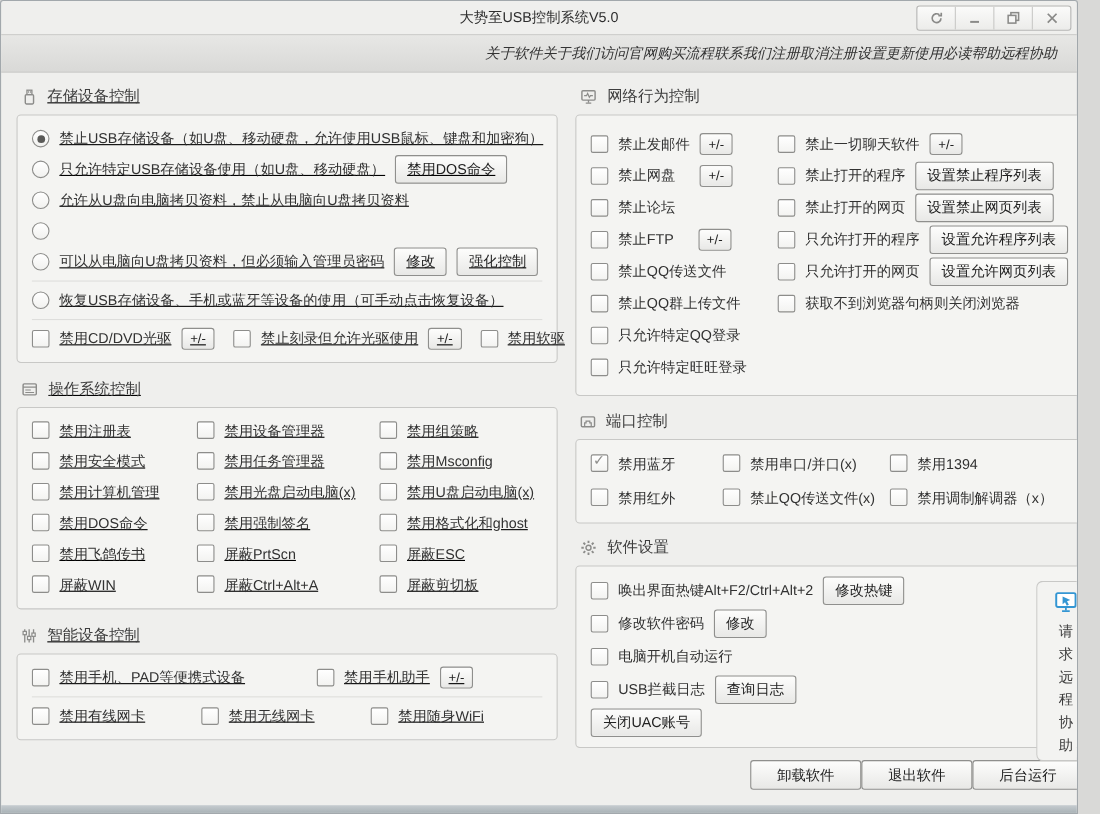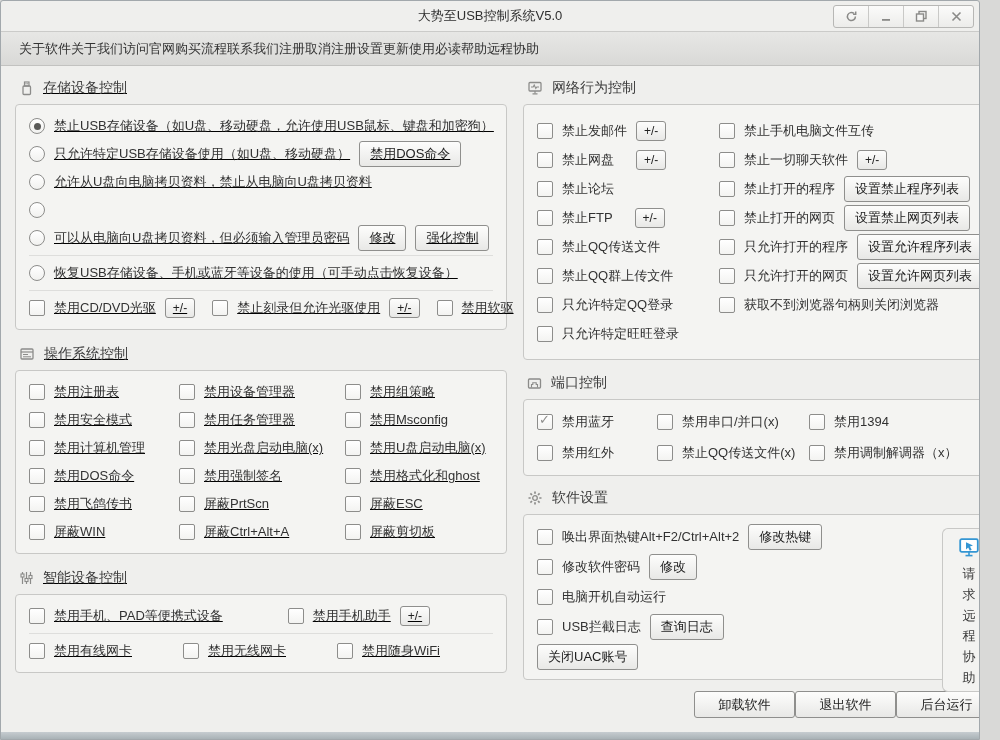--- a/index.html
+++ b/index.html
@@ -8,21 +8,21 @@
   
   .titlebar{flex:none;height:30px;background:linear-gradient(#f8f8f7,#ecechb,#ecece9);
     border-bottom:1px solid #cbcbc9;display:flex;align-items:center;justify-content:center;position:relative;}
   .title{font-size:13px;color:#2f2f2f;}
   .win-controls{position:absolute;right:5px;top:4px;display:flex;border:1px solid #b7b7b5;border-radius:3px;
     background:linear-gradient(#fbfbfa,#ececea);overflow:hidden;}
   .win-btn{width:34px;height:21px;display:flex;align-items:center;justify-content:center;border-left:1px solid #c9c9c7;cursor:default;}
   .win-btn:first-child{border-left:none;}
   
   .menubar{flex:none;height:33px;background:linear-gradient(#e7e7e5,#d9d9d7);border-bottom:1px solid #c2c2c0;
-    display:flex;align-items:center;justify-content:flex-start;padding:0 18px;}
+    display:flex;align-items:center;justify-content:flex-end;padding:0 18px;font-style:italic;}
   .menu-item{font-size:13px;color:#333;white-space:nowrap;cursor:default;}
   
   .content{flex:1;display:flex;gap:16px;padding:4px 14px 0 14px;}
   .col-left{width:492px;flex:none;text-decoration:underline;}
   .col-right{flex:1;margin-right:28px;}
   .section-h{display:flex;align-items:center;gap:9px;margin:9px 0 7px 4px;font-size:14px;color:#3d3d3d;}
   .panel{background:#f4f4f2;border:1px solid #c8c8c6;border-radius:4px;padding:7px 13px;}
   .row{display:flex;align-items:center;gap:9px;min-height:28px;font-size:13px;color:#323232;}
   .divider{height:1px;background:#dededc;margin:3px 0;}
   .lbl{white-space:nowrap;}
@@ -33,23 +33,23 @@
   .cb{flex:none;width:14px;height:14px;border:1px solid #8d8d8b;border-radius:2px;
     background:linear-gradient(#ffffff,#f3f3f1);position:relative;cursor:default;}
   .cb.checked::after{content:"✓";position:absolute;left:1px;top:-3px;font-size:13px;color:#8e8e8c;}
   .btn{display:inline-flex;align-items:center;justify-content:center;white-space:nowrap;
     border:1px solid #8f8f8d;border-radius:3px;background:linear-gradient(#fdfdfc,#e8e8e6);
     font-size:13px;color:#222;padding:3px 10px;cursor:default;}
   .btn.sm{padding:2px 7px;font-size:12px;}
   .btn.big{width:101px;height:27px;box-sizing:border-box;}
   
   .grid3{display:grid;grid-template-columns:150px 166px 1fr;row-gap:10px;padding:5px 0;}
-  .cell{display:flex;align-items:center;gap:9px;font-size:13px;color:#323232;}
-  
-  .net{display:flex;padding:4px 0;gap:12px;}
+  .cell{display:flex;gap:9px;font-size:13px;color:#323232;}
+  
+  .net{display:flex;padding:4px 0;}
   .net-left{width:170px;flex:none;display:flex;flex-direction:column;}
   .net-right{flex:1;display:flex;flex-direction:column;}
   .net .row{min-height:29px;}
   
   .portgrid{display:grid;grid-template-columns:120px 152px 1fr;row-gap:13px;padding:6px 0;}
   
   .soft .row{min-height:30px;}
   
   .footer{display:flex;justify-content:flex-end;gap:0;margin:11px 0 0 0;}
   
@@ -341,24 +341,20 @@
                 <span class="lbl">只允许特定QQ登录</span>
               </div>
             <div class="row">
                 <span class="cb"></span>
                 <span class="lbl">只允许特定旺旺登录</span>
               </div>
           </div>
           <div class="net-right">
             <div class="row">
                 <span class="cb"></span>
-                <span class="lbl">禁止手机电脑文件互传</span>
-              </div>
-            <div class="row">
-                <span class="cb"></span>
                 <span class="lbl">禁止一切聊天软件</span>
                 <span class="btn sm">+/-</span>
               </div>
             <div class="row">
                 <span class="cb"></span>
                 <span class="lbl">禁止打开的程序</span>
                 <span class="btn">设置禁止程序列表</span>
               </div>
             <div class="row">
                 <span class="cb"></span>

